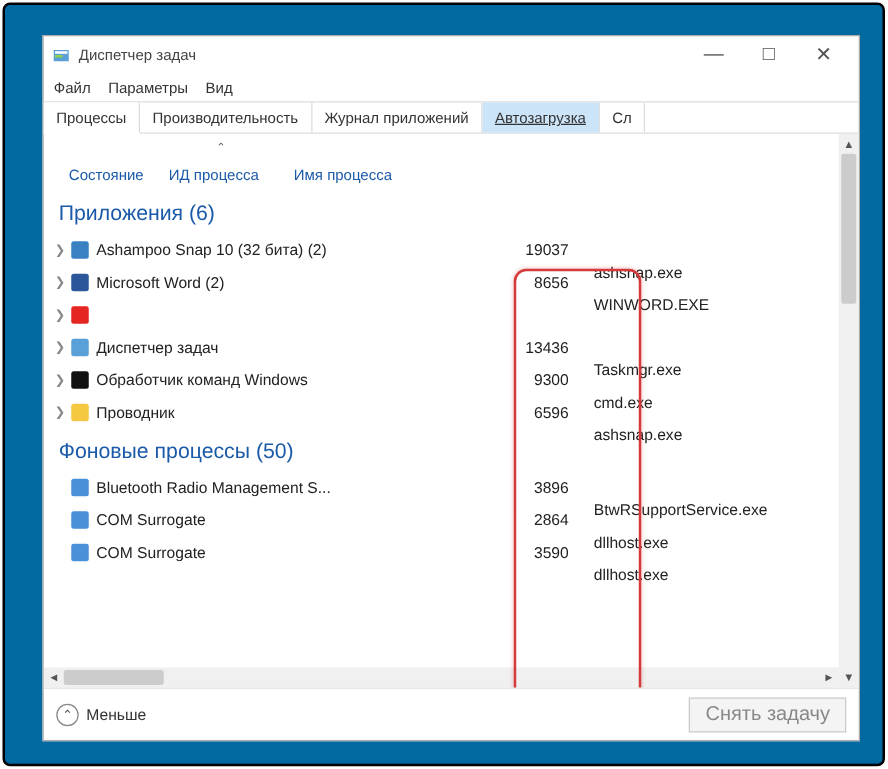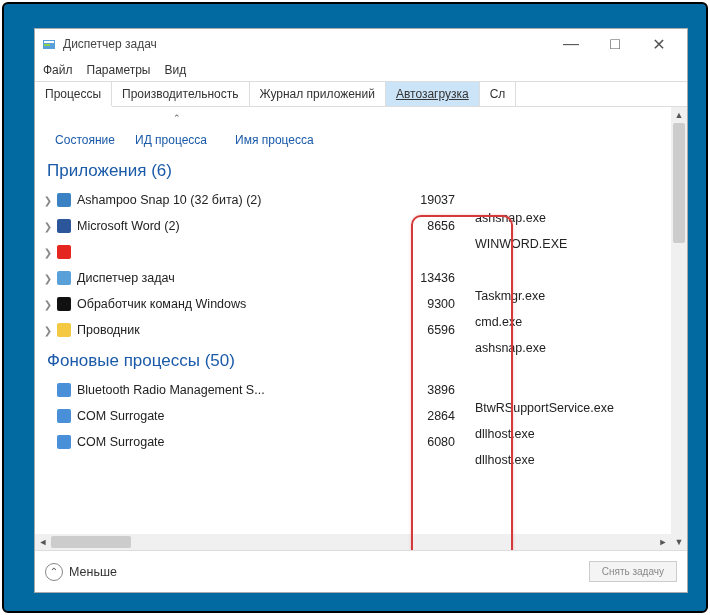--- a/index.html
+++ b/index.html
@@ -34,21 +34,21 @@
 .pid-highlight { position: absolute; left: 376px; top: 108px; width: 102px; height: 400px; border: 2px solid #d43a3a; border-radius: 10px; pointer-events: none; box-shadow: 0 0 3px rgba(212,58,58,.3); }
 .vscroll { position: absolute; right: 0; top: 0; bottom: 0; width: 16px; background: #f0f0f0; }
 .vscroll .thumb { position: absolute; left: 2px; right: 2px; top: 16px; height: 120px; background: #ccc; border-radius: 2px; }
 .vscroll .arrow { position: absolute; left: 0; right: 0; height: 16px; display: flex; align-items: center; justify-content: center; font-size: 9px; color: #555; }
 .hscroll { height: 16px; background: #f0f0f0; position: relative; margin-right: 16px; }
 .hscroll .thumb { position: absolute; top: 2px; bottom: 2px; left: 16px; width: 80px; background: #ccc; border-radius: 2px; }
 .hscroll .arrow { position: absolute; top: 0; bottom: 0; width: 16px; display: flex; align-items: center; justify-content: center; font-size: 9px; color: #555; }
 .footer { height: 42px; border-top: 1px solid #ddd; display: flex; align-items: center; padding: 0 10px; }
 .fewer { display: flex; align-items: center; gap: 6px; font-size: 12.5px; color: #333; }
 .fewer .circ { width: 18px; height: 18px; border: 1px solid #888; border-radius: 50%; display: flex; align-items: center; justify-content: center; font-size: 10px; color: #555; }
-.end-task { margin-left: auto; padding: 4px 12px; font-size: 10px; color: #888; border: 1px solid #ccc; background: #f4f4f4; }
+.end-task { margin-left: auto; padding: 4px 12px; font-size: 16px; color: #888; border: 1px solid #ccc; background: #f4f4f4; }
 .icon-box { width: 14px; height: 14px; border-radius: 2px; }
 </style>
 </head>
 <body>
 
 <div class="outer">
 <div class="window">
 
   <div class="titlebar">
     <span class="title-icon">
@@ -169,21 +169,21 @@
             <div class="rpid">2864</div>
             <div class="rpname">dllhost.exe</div>
           </div>
           <div class="row">
             <div class="exp"></div>
             <div class="ricon">
               <div class="icon-box" style="background: rgb(74, 144, 217);"></div>
             </div>
             <div class="rname">COM Surrogate</div>
             <div class="rstatus"></div>
-            <div class="rpid">6080</div>
+            <div class="rpid">3590</div>
             <div class="rpname">dllhost.exe</div>
           </div>
         </div>
 
     <div class="hscroll">
       <div class="arrow" style="left:0">◄</div>
       <div class="thumb"></div>
       <div class="arrow" style="right:0">►</div>
     </div>
 

